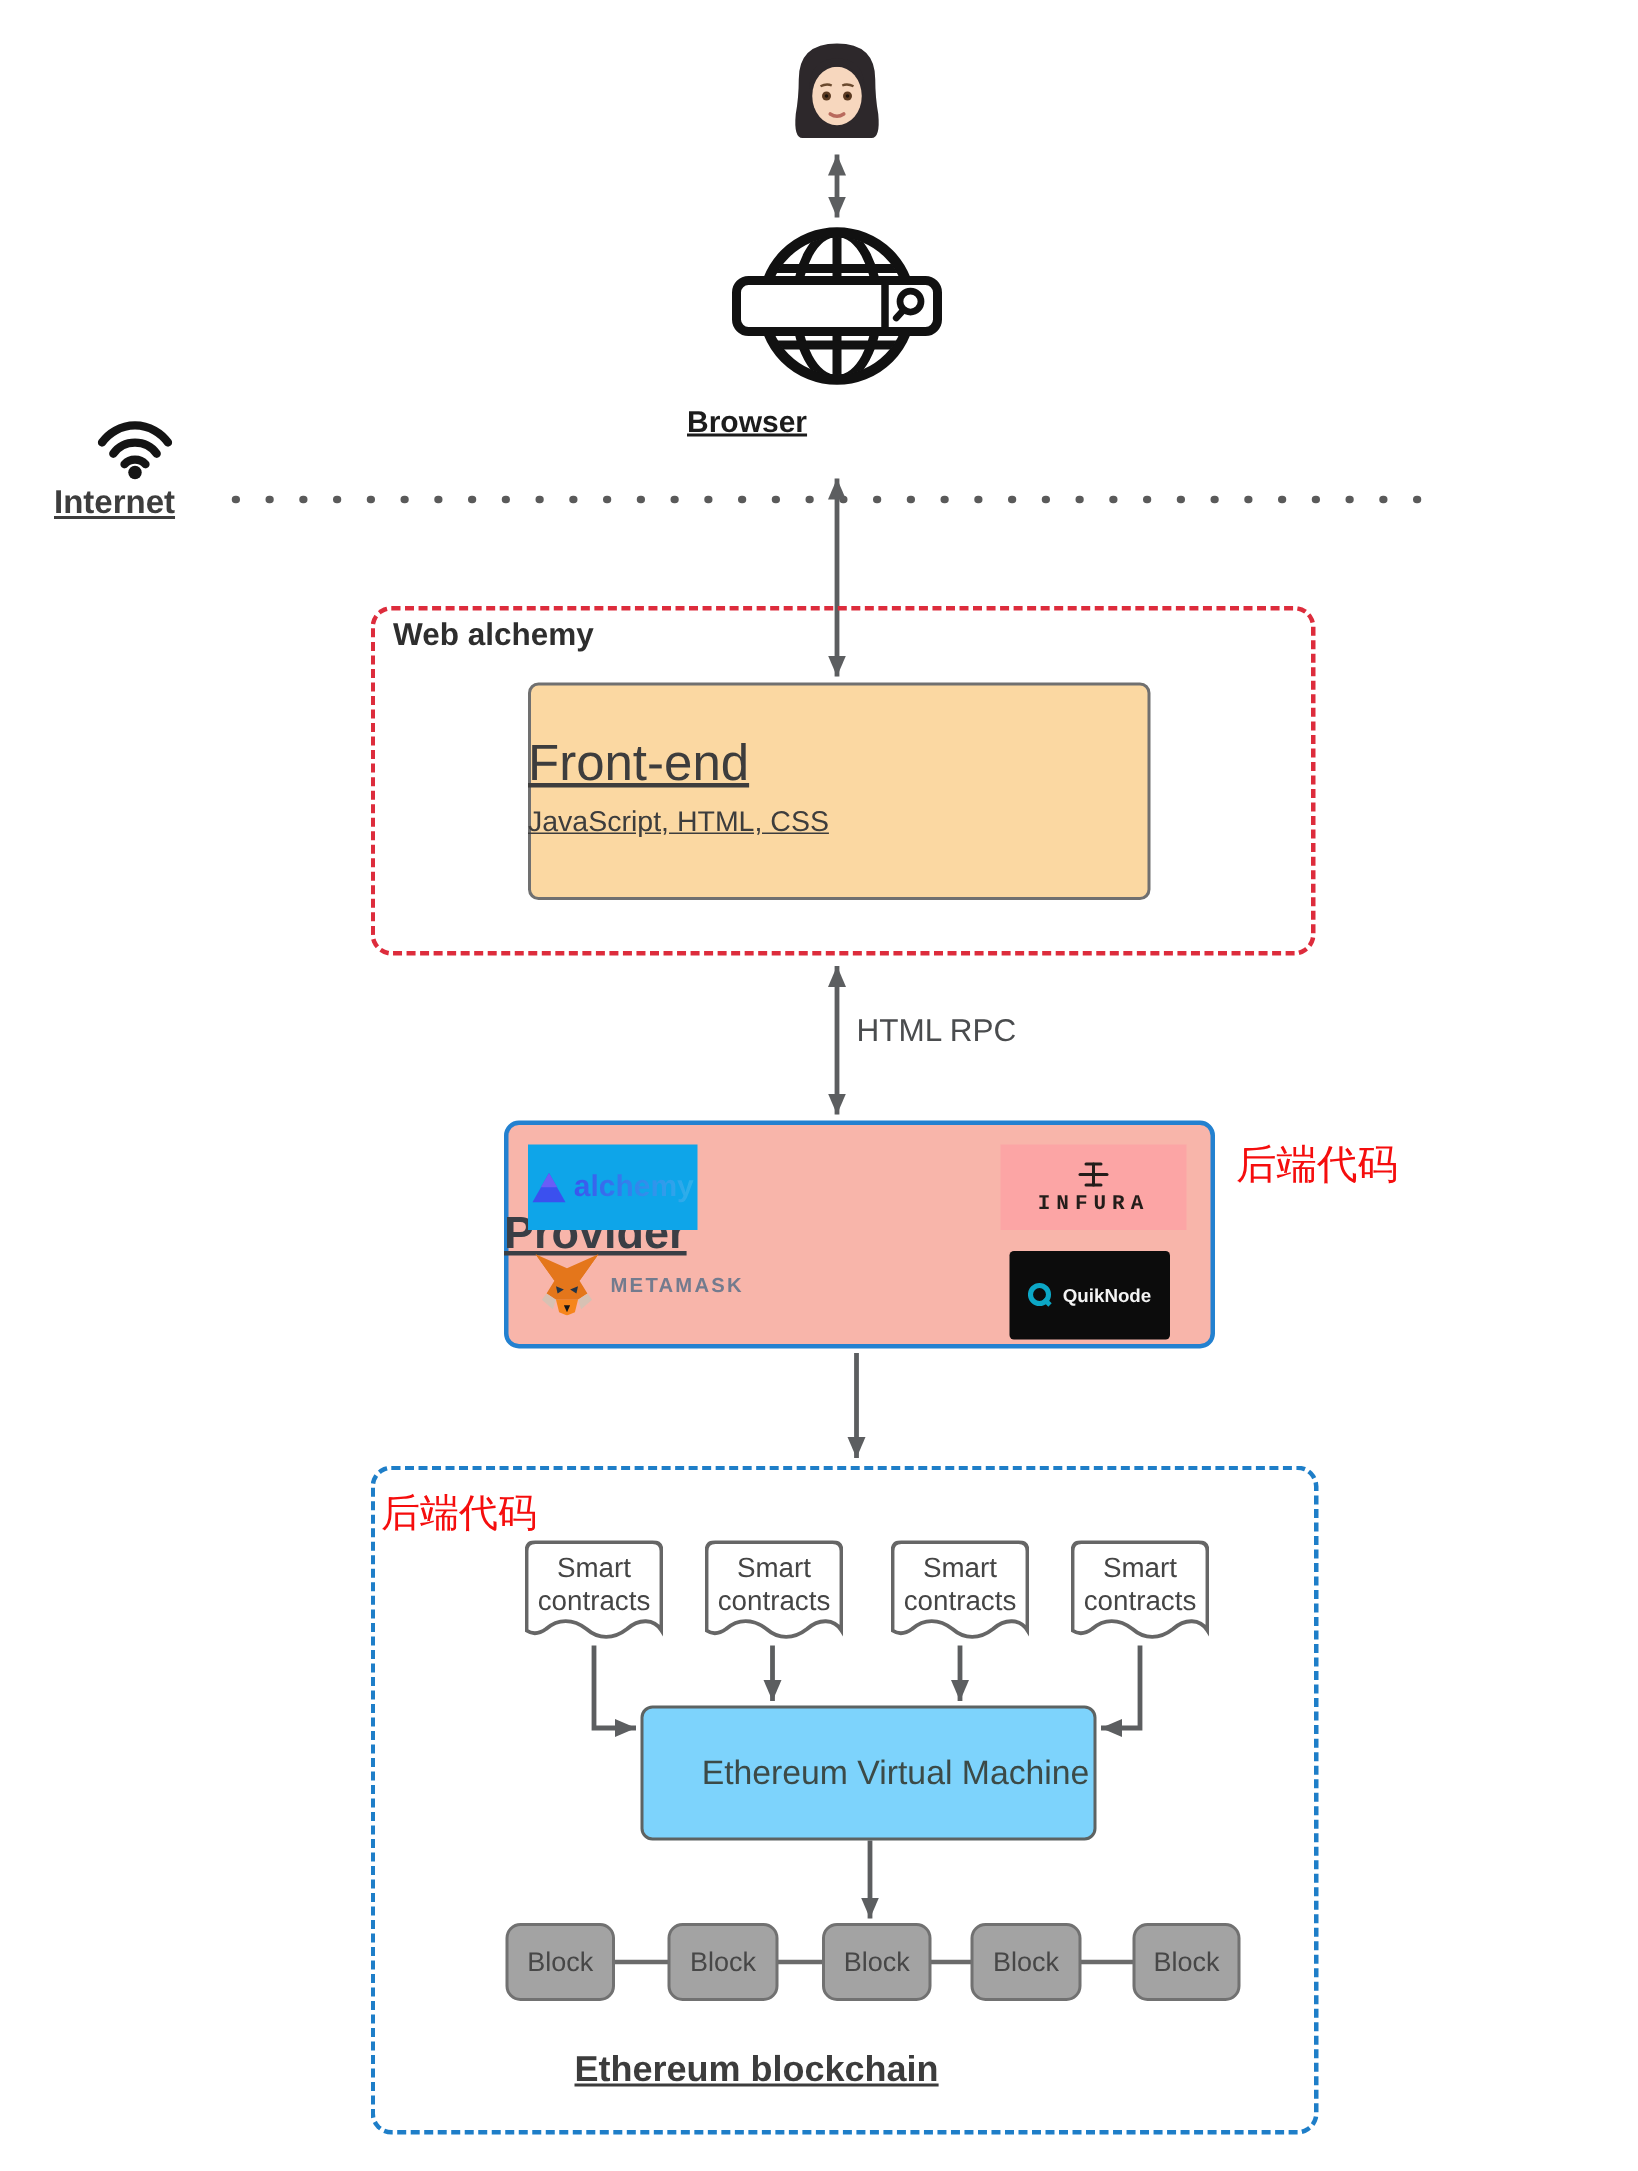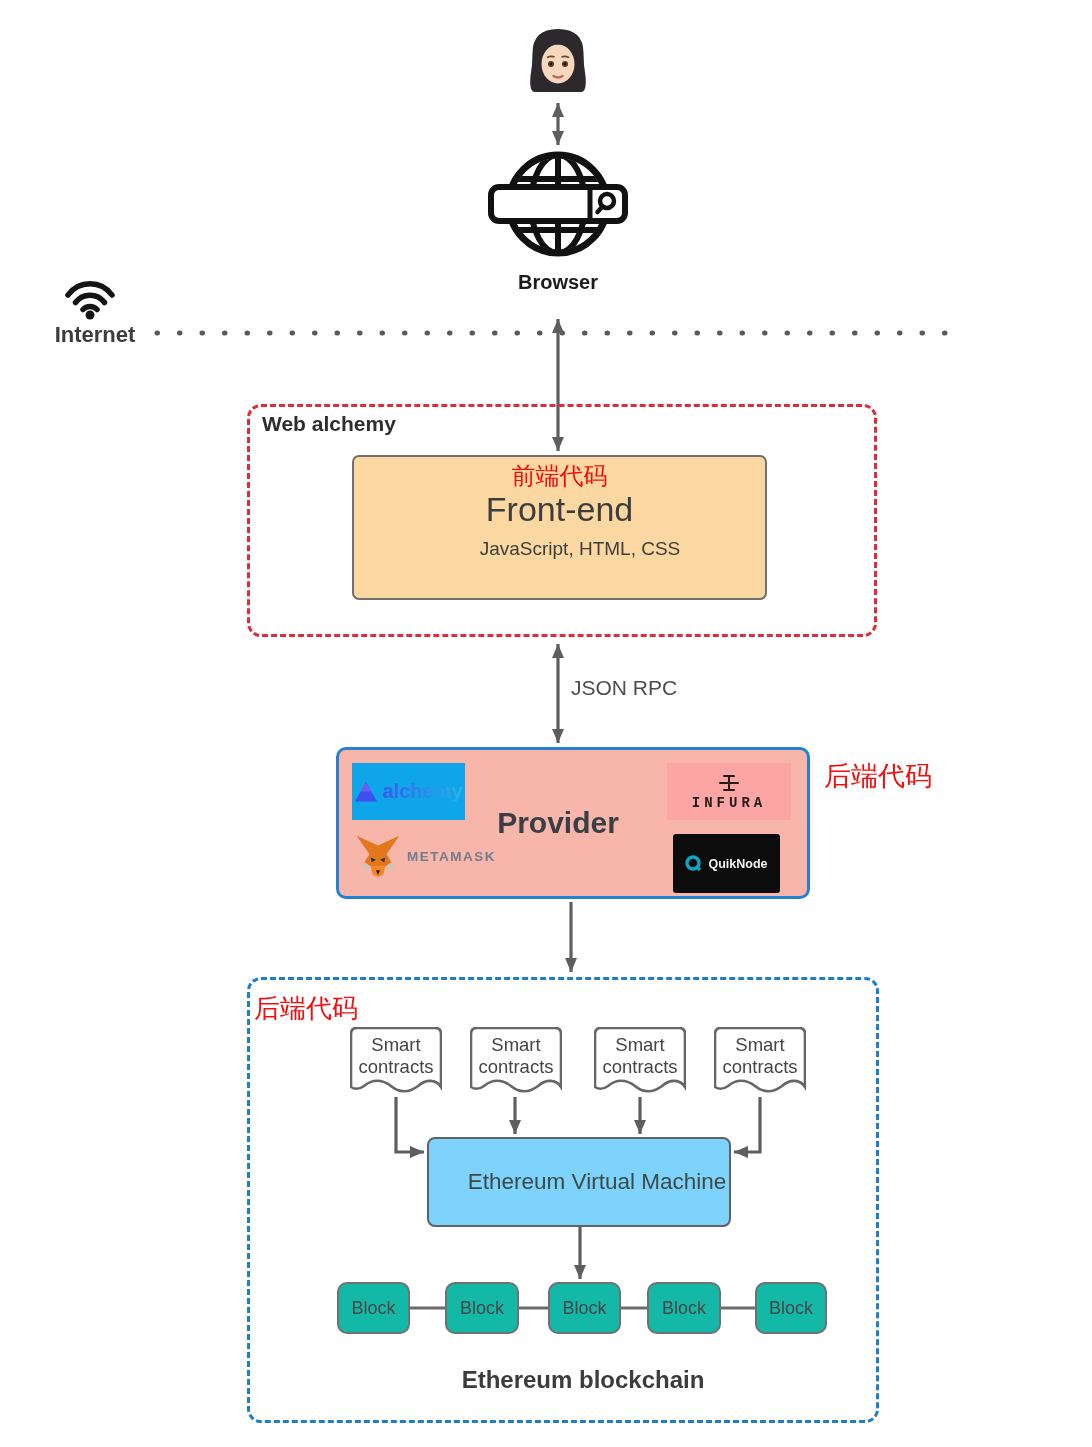--- a/index.html
+++ b/index.html
@@ -1,21 +1,21 @@
 <!DOCTYPE html>
 <html><head>
 <meta charset="utf-8">
 <style>
   html,body{margin:0;padding:0;background:#ffffff;}
   .canvas{
     position:relative;width:1092px;height:1447px;background:#ffffff;
     font-family:"Liberation Sans","DejaVu Sans",sans-serif;overflow:hidden;
   }
   .abs{position:absolute;}
-  .ctr{text-align:center;}
+  .ctr{text-decoration:underline;}
   
   #wires{position:absolute;left:0;top:0;width:1092px;height:1447px;z-index:1;}
   .node{z-index:2;}
   
   .browser-label{left:458px;top:271px;width:200px;font-size:20px;font-weight:bold;color:#1c1c1c;}
   .internet-label{left:36px;top:322px;width:118px;font-size:22px;font-weight:bold;color:#3d3d3d;}
   .jsonrpc-label{left:571px;top:676px;font-size:21px;color:#4a4c4e;}
   
   .webserver-box{left:247px;top:404px;width:630px;height:233px;border:3.5px dashed #dd2c3c;border-radius:14px;box-sizing:border-box;}
   .webserver-title{left:262px;top:412px;font-size:21px;font-weight:bold;color:#2e2e2e;}
@@ -37,21 +37,21 @@
   .quiknode-card{left:673px;top:834px;width:107px;height:59px;background:#0c0c0c;border-radius:3px;display:flex;align-items:center;justify-content:center;gap:6px;}
   .quiknode-text{font-size:12.5px;font-weight:bold;color:#f3f3f3;}
   
   .backend-box{left:247px;top:977px;width:632px;height:446px;border:3.5px dashed #1e7ec8;border-radius:14px;box-sizing:border-box;}
   .cn-backend{left:254px;top:991px;font-size:26px;}
   .contract{width:92px;height:78px;}
   .contract svg{position:absolute;left:0;top:0;}
   .contract-label{position:absolute;left:0;top:7px;width:92px;text-align:center;font-size:18.5px;line-height:22px;color:#454545;}
   .c1{left:350px;top:1027px;} .c2{left:470px;top:1027px;} .c3{left:594px;top:1027px;} .c4{left:714px;top:1027px;}
   .evm-box{left:427px;top:1137px;width:304px;height:90px;background:#7dd3fc;border:2.5px solid #5d6362;border-radius:8px;box-sizing:border-box;display:flex;align-items:center;justify-content:center;font-size:22.5px;color:#3c4a47;padding-left:36px;}
-  .block{top:1282px;height:52px;background:#14b8a6;border:2.5px solid #717171;border-radius:10px;box-sizing:border-box;display:flex;align-items:center;justify-content:center;font-size:18px;color:#474747;}
+  .block{top:1282px;height:52px;background:#a3a3a3;border:2.5px solid #717171;border-radius:10px;box-sizing:border-box;display:flex;align-items:center;justify-content:center;font-size:18px;color:#474747;}
   .b1{left:337px;width:73px;} .b2{left:445px;width:74px;} .b3{left:548px;width:73px;} .b4{left:647px;width:74px;} .b5{left:755px;width:72px;}
   .chain-caption{left:383px;top:1366px;width:400px;font-size:24px;font-weight:bold;color:#3c3c3c;}
 </style>
 </head>
 <body>
 
 <div class="canvas">
 
   <svg id="wires" viewBox="0 0 1092 1447">
     <defs>
@@ -121,25 +121,24 @@
     <path d="M11.5,28.5 A 18,18 0 0 1 40.5,28.5" fill="none" stroke="#141414" stroke-width="5.5" stroke-linecap="round"></path>
     <path d="M19,35.5 A 9.5,9.5 0 0 1 33,35.5" fill="none" stroke="#141414" stroke-width="5.5" stroke-linecap="round"></path>
     <circle cx="26" cy="41" r="4.5" fill="#141414"></circle>
   </svg>
   <div class="abs node ctr internet-label">Internet</div>
 
   <div class="abs node webserver-box"></div>
   <div class="abs node webserver-title">Web alchemy</div>
 
   <div class="abs node frontend-box"></div>
-  <div class="abs node ctr cn-red cn-frontend">前端代码</div>
   <div class="abs node ctr frontend-title">Front-end</div>
   <div class="abs node ctr frontend-sub">JavaScript, HTML, CSS</div>
 
-  <div class="abs node jsonrpc-label">JSON RPC</div>
+  <div class="abs node jsonrpc-label">HTML RPC</div>
 
   <div class="abs node provider-box"></div>
   <div class="abs node ctr provider-title">Provider</div>
   <div class="abs node cn-red cn-provider">后端代码</div>
 
   <div class="abs node alchemy-card">
     <svg width="24" height="22" viewBox="0 0 24 22">
       <polygon points="12,1 23,20.5 1,20.5" fill="#3b50ef"></polygon>
       <polygon points="12,1 17.5,10.5 6.5,10.5" fill="#6a5df7"></polygon>
     </svg>

